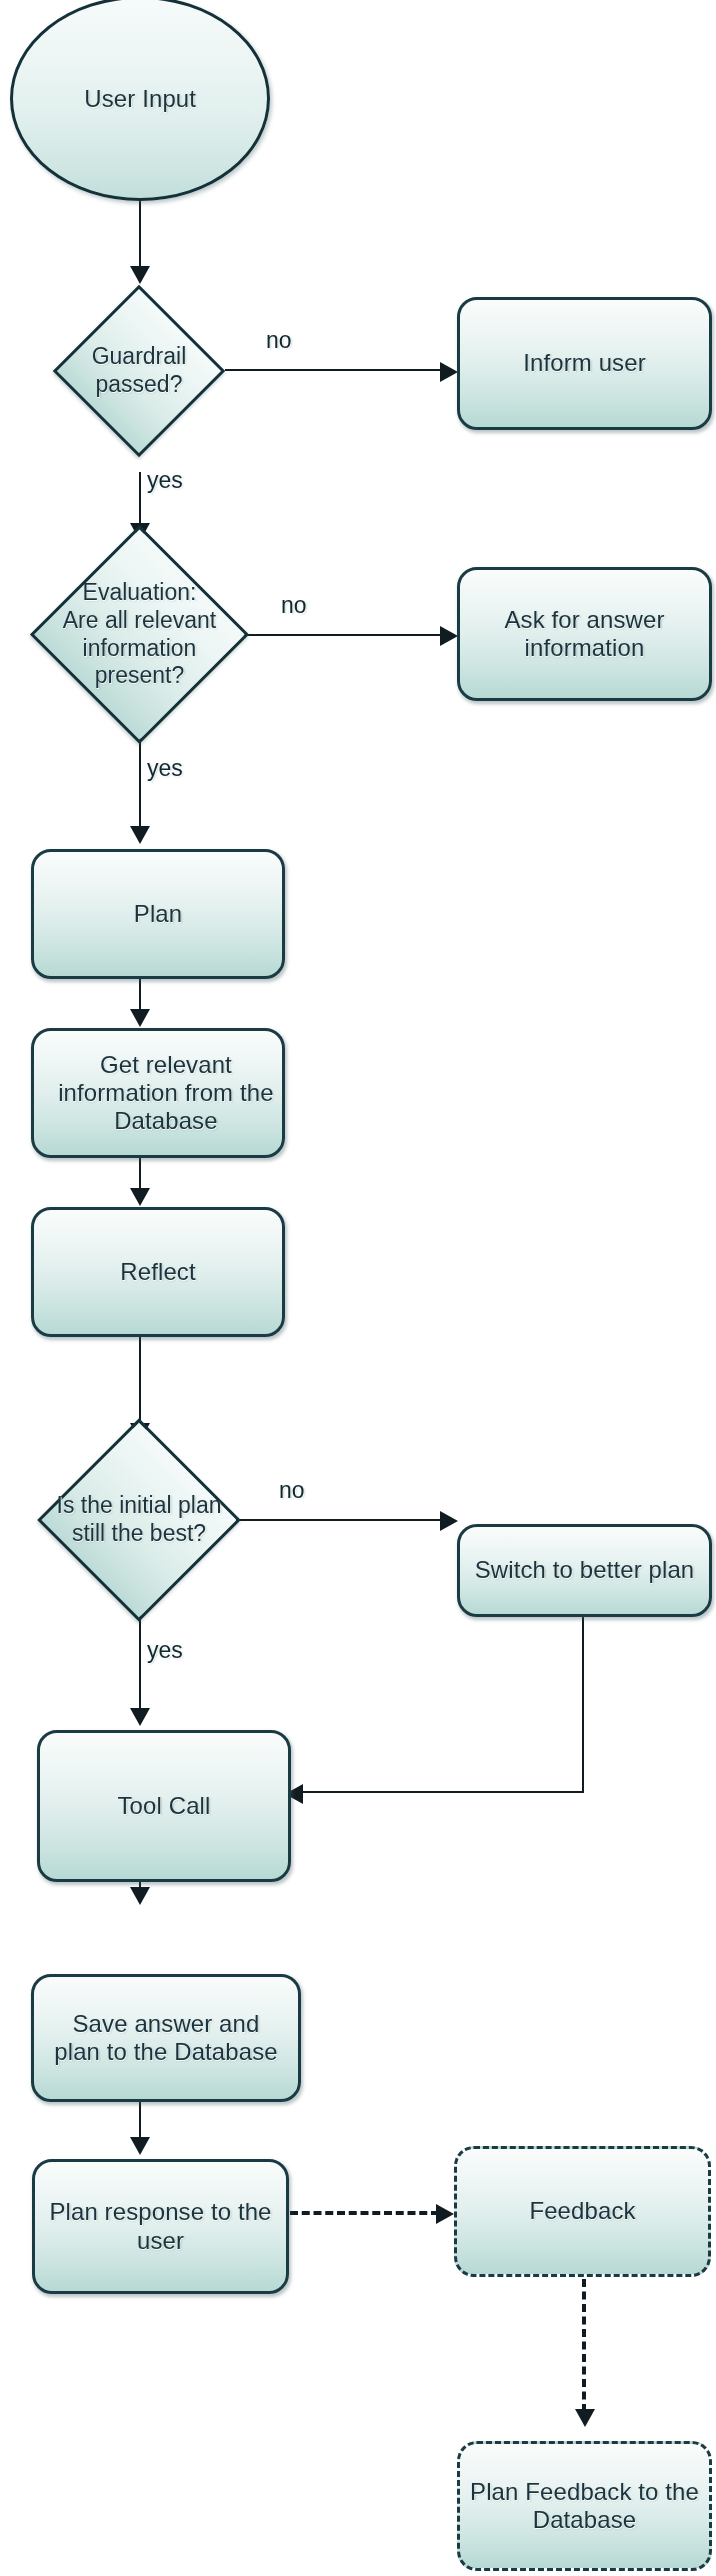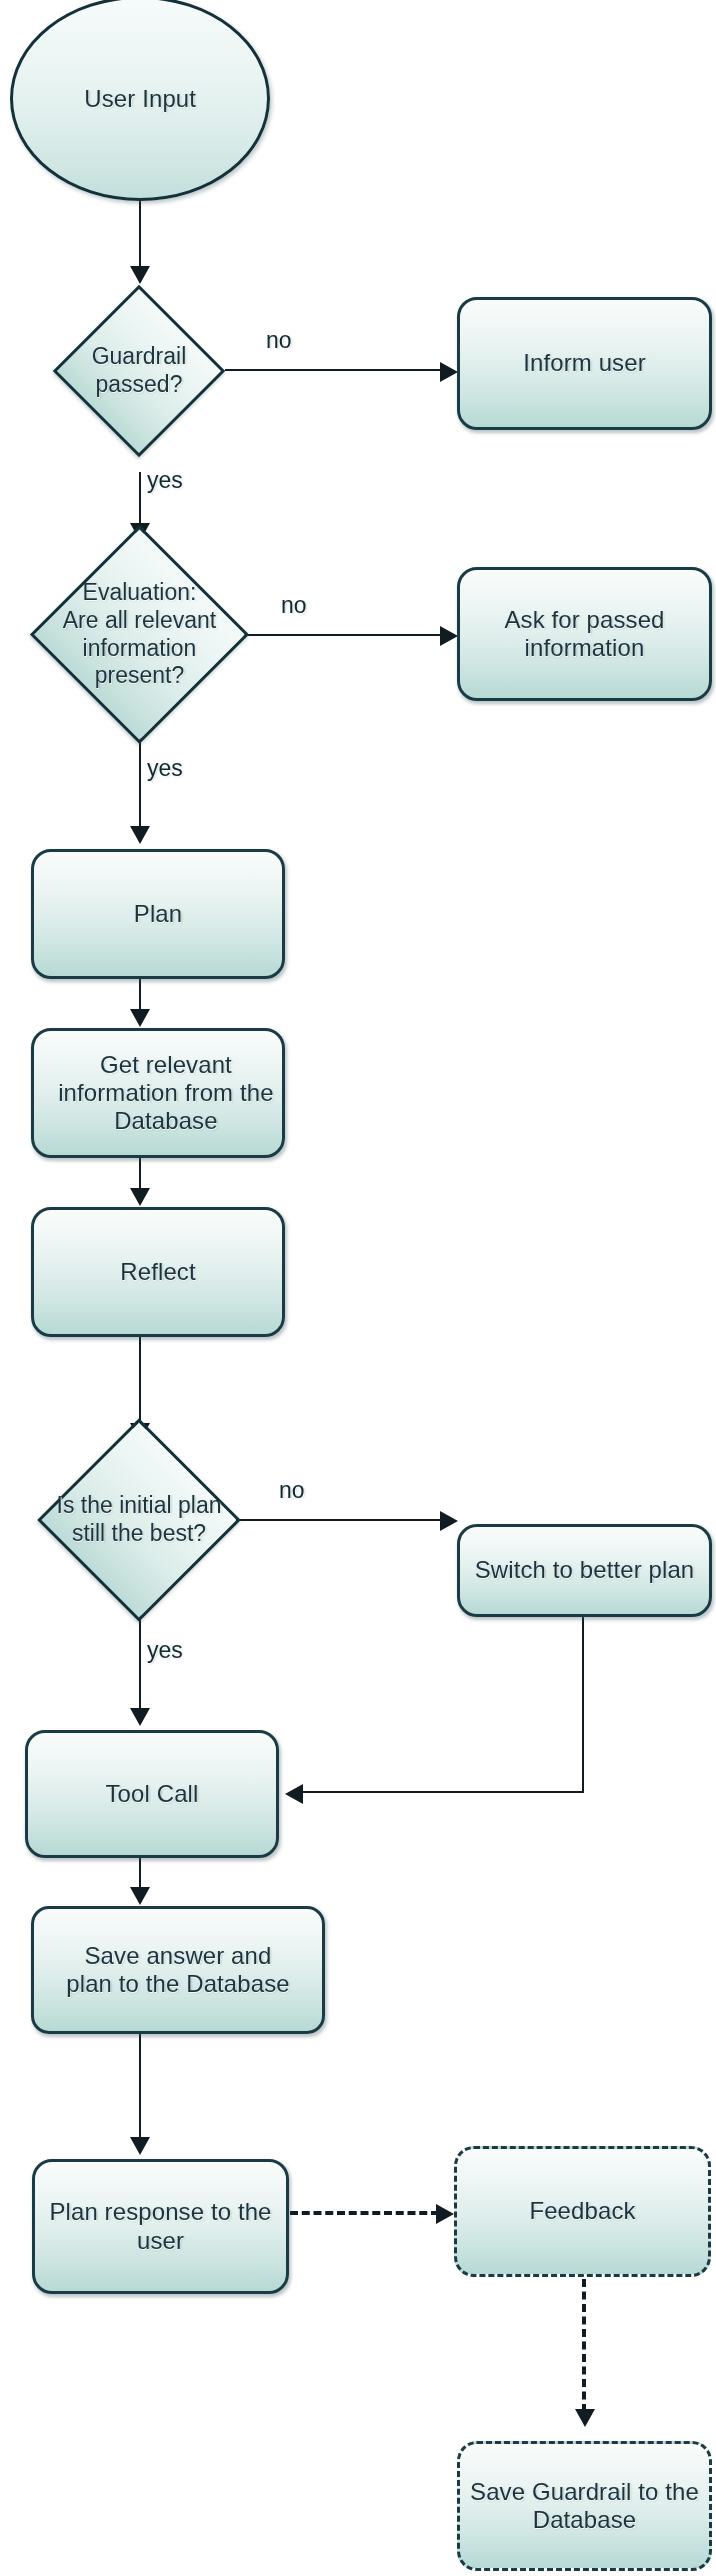--- a/index.html
+++ b/index.html
@@ -166,21 +166,21 @@
       </span>
     </div>
   </div>
 
   <div class="ln h" style="left:208px;top:634px;width:228px;height:2.4px;"></div>
   <div class="arrow right" style="left:431px;top:626px;"></div>
   <div class="elbl" style="left:272px;top:594px;">no</div>
 
   <div class="node proc" style="left:448px;top:567px;width:255px;height:134px;">
     <span class="lbl">
-      <span>Ask for passed</span><br>
+      <span>Ask for answer</span><br>
       <span>information</span>
     </span>
   </div>
 
   <div class="ln v" style="left:130px;top:710px;width:2.4px;height:119px;"></div>
   <div class="arrow down" style="left:121px;top:826px;"></div>
   <div class="elbl" style="left:138px;top:757px;">yes</div>
 
   <div class="node proc" style="left:22px;top:849px;width:254px;height:130px;">
     <span class="lbl">Plan</span>
@@ -226,28 +226,28 @@
   </div>
 
   <div class="ln v" style="left:573px;top:1596px;width:2.4px;height:197px;"></div>
   <div class="ln h" style="left:292px;top:1791px;width:283px;height:2.4px;"></div>
   <div class="arrow left" style="left:276px;top:1784px;"></div>
 
   <div class="ln v" style="left:130px;top:1591px;width:2.4px;height:121px;"></div>
   <div class="arrow down" style="left:121px;top:1708px;"></div>
   <div class="elbl" style="left:138px;top:1639px;">yes</div>
 
-  <div class="node proc" style="left:16px;top:1730px;width:254px;height:128px;">
+  <div class="node proc" style="left:28px;top:1730px;width:254px;height:152px;">
     <span class="lbl">Tool Call</span>
   </div>
 
   <div class="ln v" style="left:130px;top:1856px;width:2.4px;height:35px;"></div>
   <div class="arrow down" style="left:121px;top:1887px;"></div>
 
-  <div class="node proc" style="left:22px;top:1906px;width:294px;height:128px;border-radius:18px;">
+  <div class="node proc" style="left:22px;top:1974px;width:270px;height:128px;">
     <span class="lbl">
       <span>Save answer and</span><br>
       <span>plan to the Database</span>
     </span>
   </div>
 
   <div class="ln v" style="left:130px;top:2033px;width:2.4px;height:107px;"></div>
   <div class="arrow down" style="left:121px;top:2137px;"></div>
 
   <div class="node proc" style="left:23px;top:2159px;width:257px;height:135px;">
@@ -262,19 +262,19 @@
 
   <div class="node proc dashed" style="left:445px;top:2146px;width:257px;height:131px;">
     <span class="lbl">Feedback</span>
   </div>
 
   <div class="dash v" style="left:573px;top:2279px;height:133px;"></div>
   <div class="arrow down" style="left:566px;top:2409px;"></div>
 
   <div class="node proc dashed" style="left:448px;top:2441px;width:255px;height:130px;">
     <span class="lbl">
-      <span>Save Guardrail to the</span><br>
+      <span>Plan Feedback to the</span><br>
       <span>Database</span>
     </span>
   </div>
 
 </div>
 
 
 </body></html>

